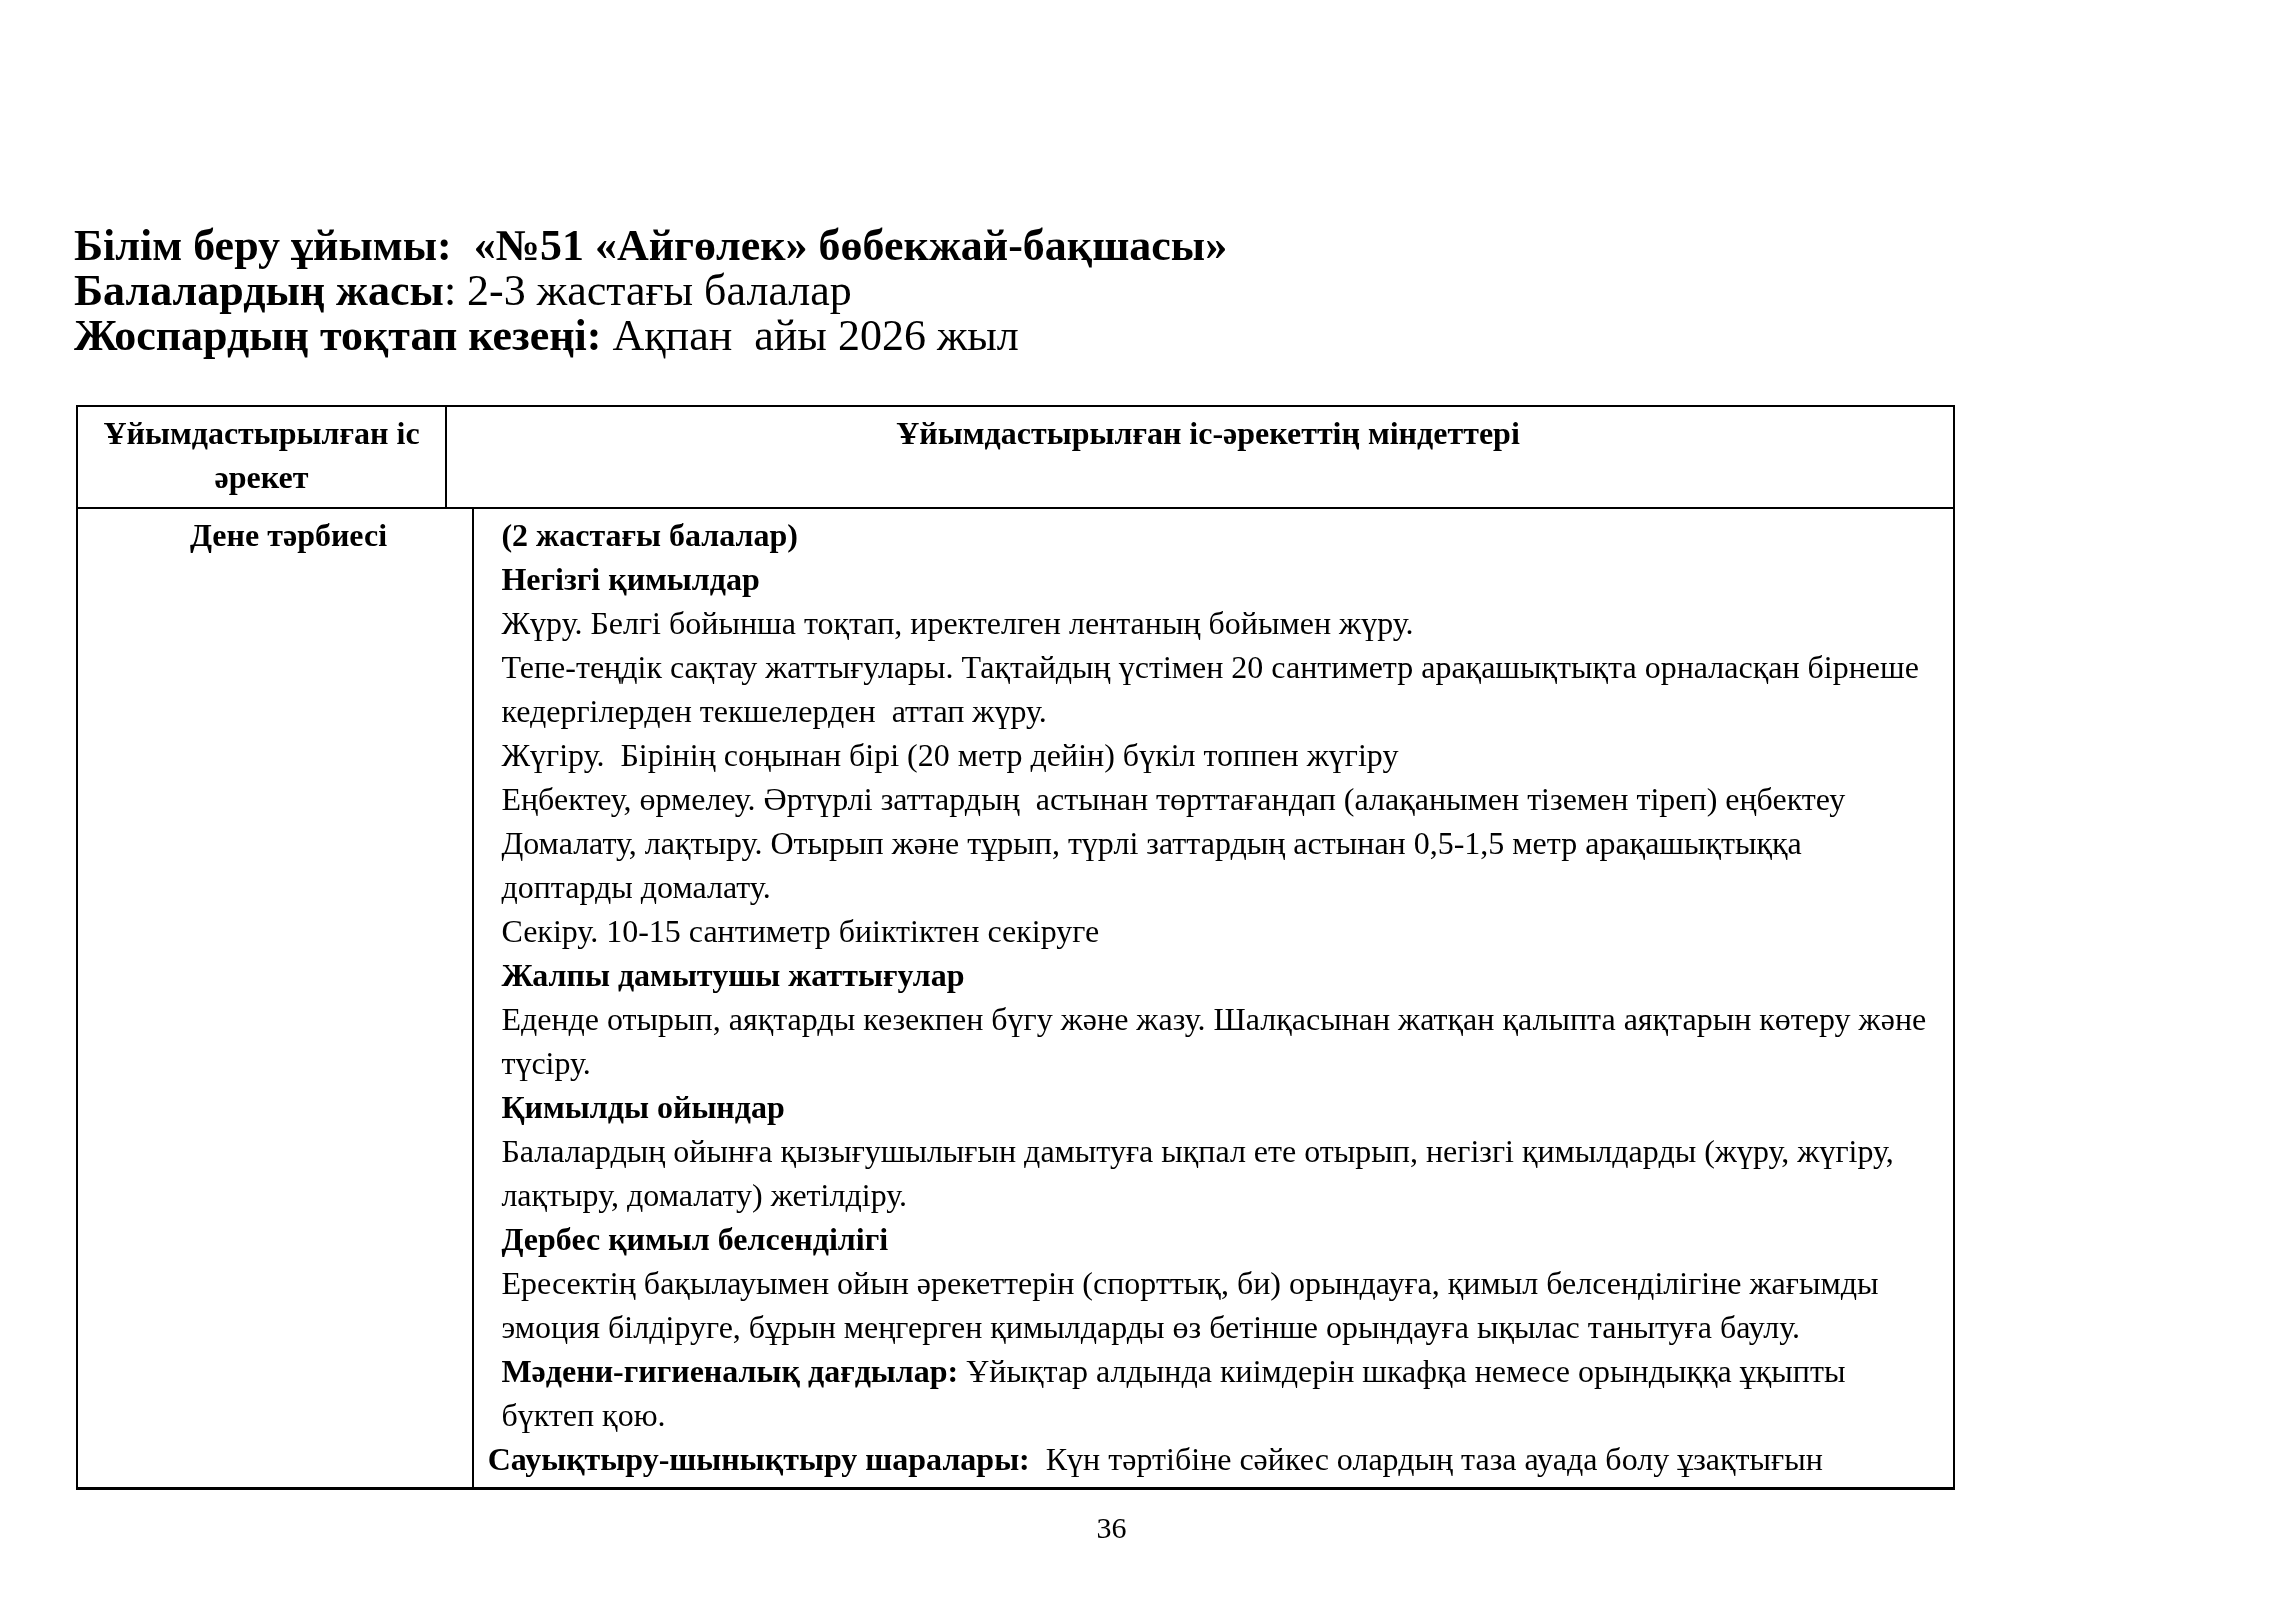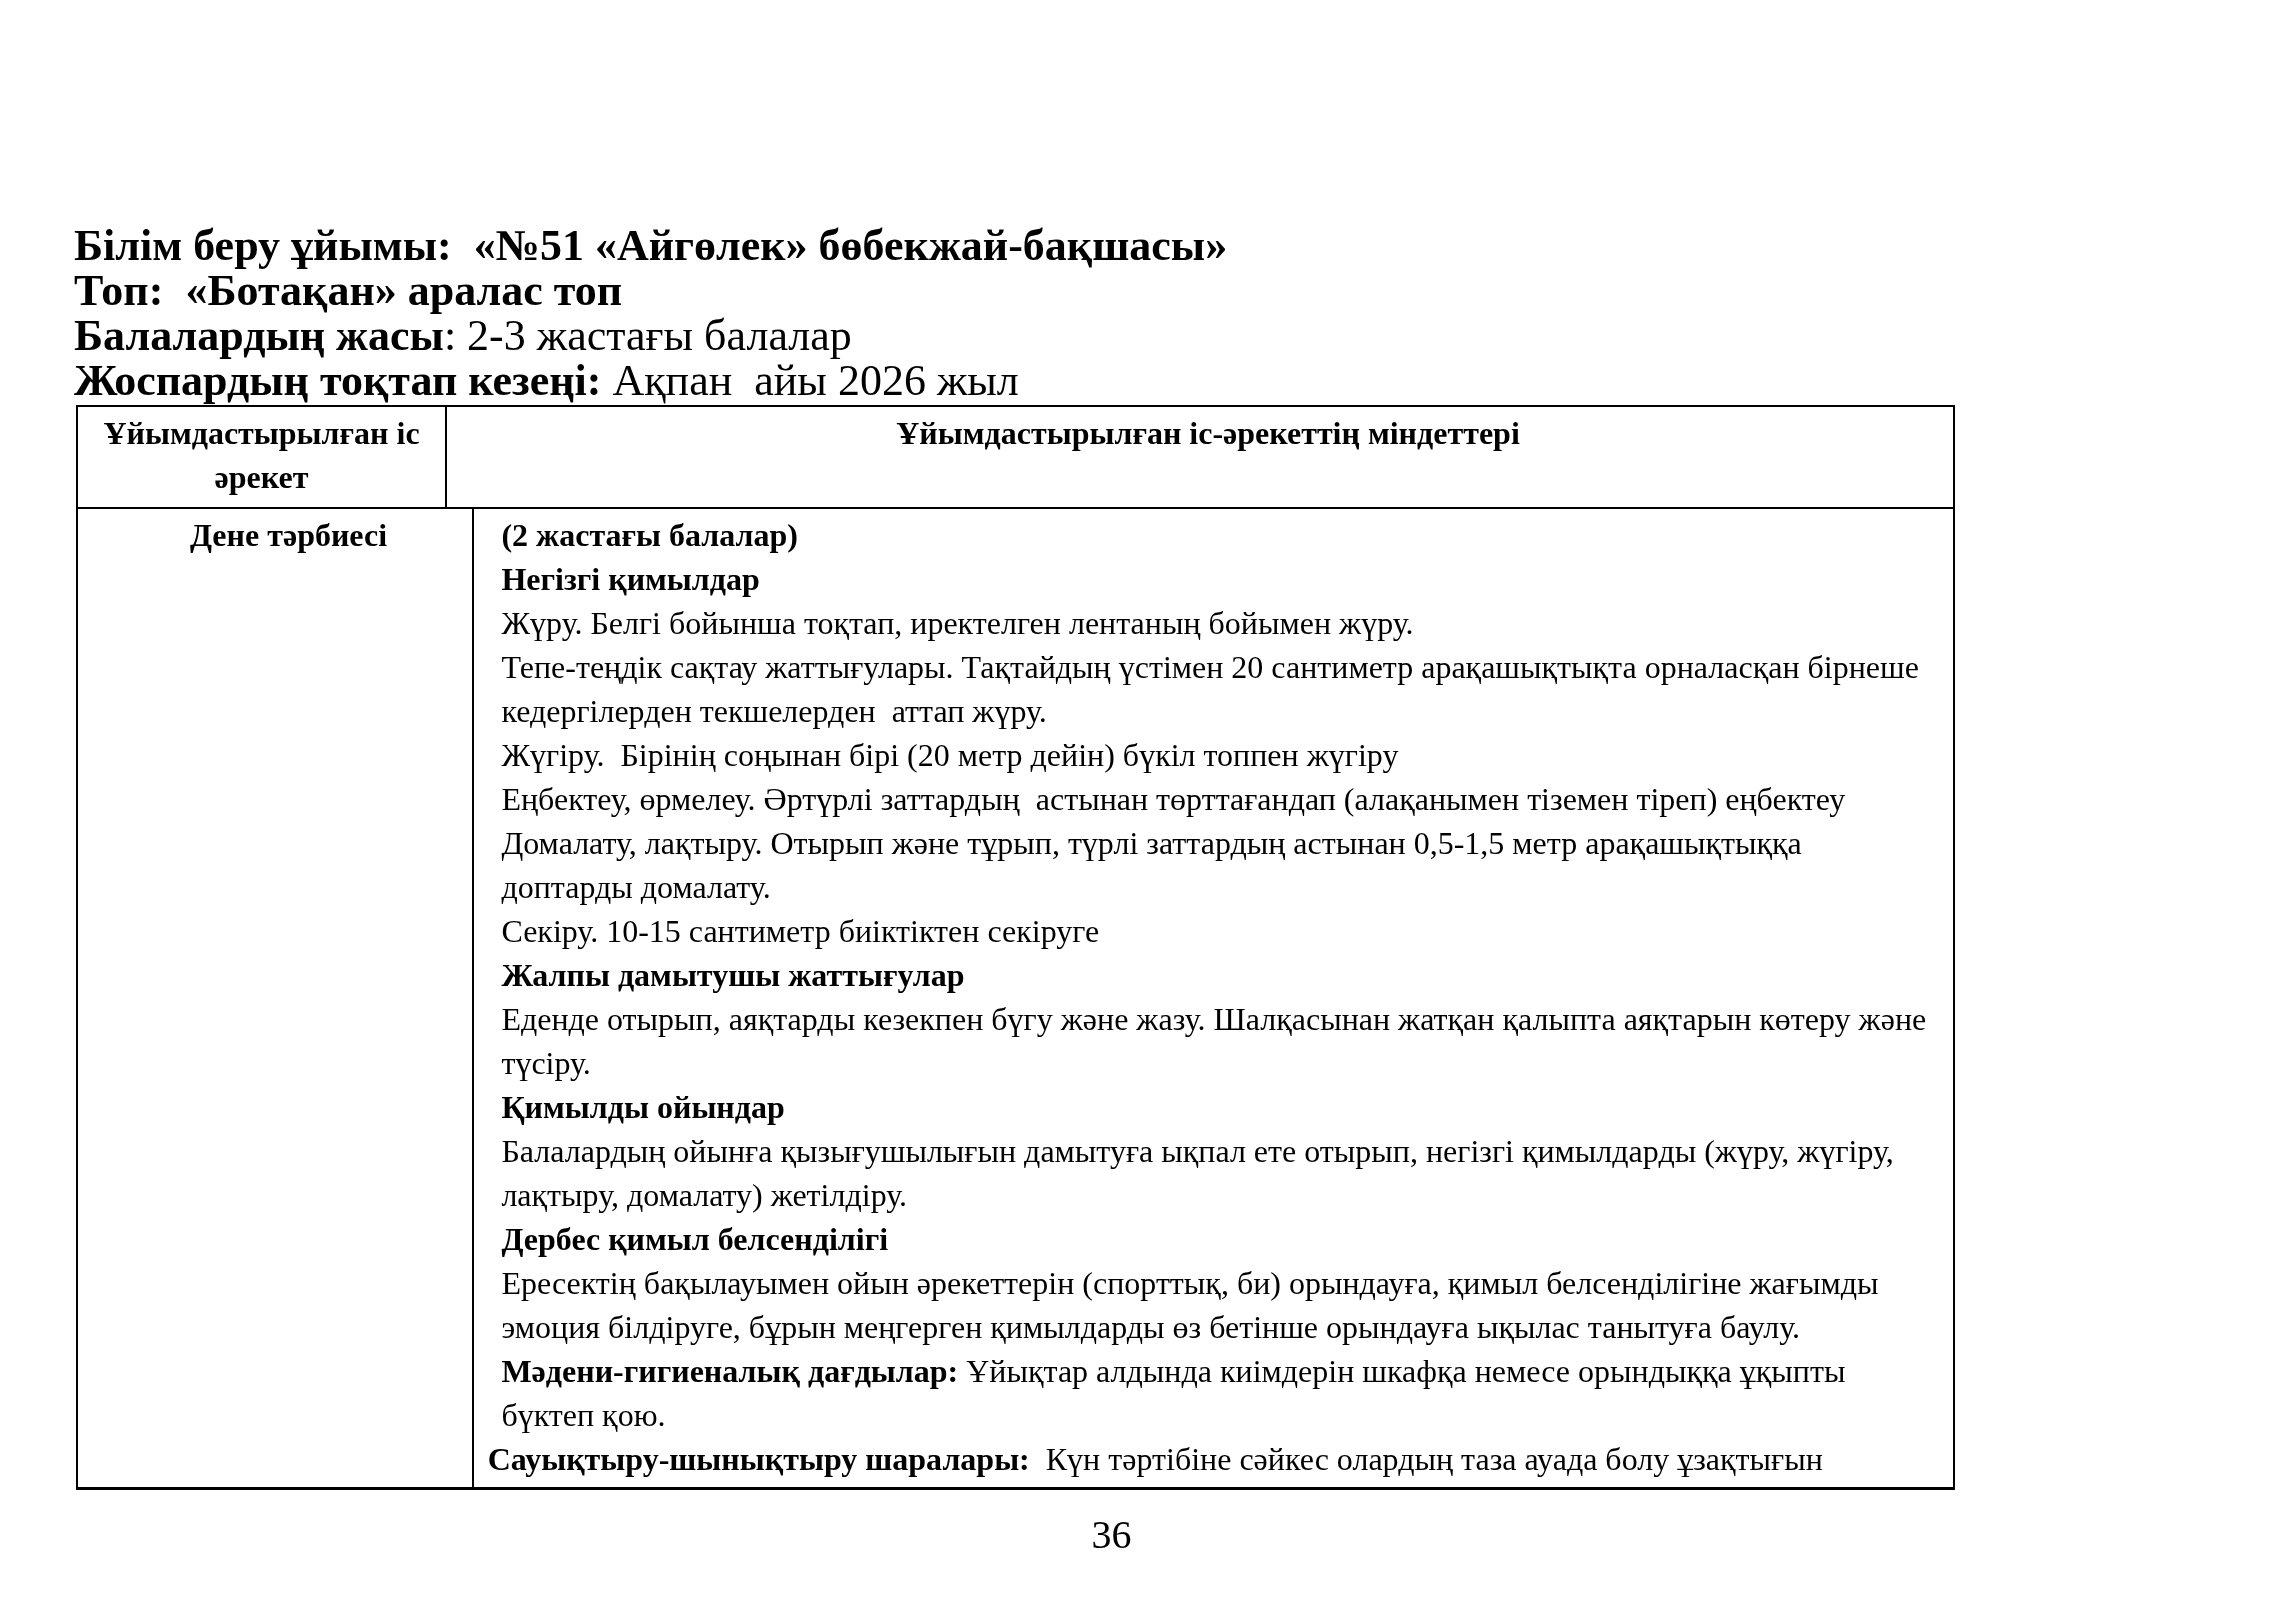--- a/index.html
+++ b/index.html
@@ -63,29 +63,29 @@
   .para b { font-weight: bold; }
   .para.outdent { margin-left: -13.7px; }
 
   
   .page-number {
     position: absolute;
     top: 1511px;
     left: 0;
     width: 2223px;
     text-align: center;
-    font-size: 40px;
+    font-size: 30px;
   }
 </style>
 </head>
 <body>
 
 <div class="page">
 
-  <div class="doc-header" id="doc-header"><div class="hline"><b>Білім беру ұйымы:  «№51 «Айгөлек» бөбекжай-бақшасы»</b></div><div class="hline"><b>Топ:  «Ботақан» аралас топ</b></div><div class="hline"><b>Балалардың жасы</b><span>: 2-3 жастағы балалар</span></div><div class="hline"><b>Жоспардың тоқтап кезеңі:</b><span> Ақпан  айы 2026 жыл</span></div></div>
+  <div class="doc-header" id="doc-header"><div class="hline"><b>Білім беру ұйымы:  «№51 «Айгөлек» бөбекжай-бақшасы»</b></div><div class="hline"><b>Балалардың жасы</b><span>: 2-3 жастағы балалар</span></div><div class="hline"><b>Жоспардың тоқтап кезеңі:</b><span> Ақпан  айы 2026 жыл</span></div></div>
 
   <div class="doc-table">
     <div class="trow head">
       <div class="cell c1">Ұйымдастырылған іс әрекет</div>
       <div class="cell c2">Ұйымдастырылған іс-әрекеттің міндеттері</div>
     </div>
     <div class="trow body">
       <div class="cell c1">Дене тәрбиесі</div>
       <div class="cell c2" id="objectives-cell"><div class="para"><b>(2 жастағы балалар)</b></div><div class="para"><b>Негізгі қимылдар</b></div><div class="para"><span>Жүру. Белгі бойынша тоқтап, иректелген лентаның бойымен жүру.</span></div><div class="para"><span>Тепе-теңдік сақтау жаттығулары. Тақтайдың үстімен 20 сантиметр арақашықтықта орналасқан бірнеше кедергілерден текшелерден  аттап жүру.</span></div><div class="para"><span>Жүгіру.  Бірінің соңынан бірі (20 метр дейін) бүкіл топпен жүгіру</span></div><div class="para"><span>Еңбектеу, өрмелеу. Әртүрлі заттардың  астынан төрттағандап (алақанымен тіземен тіреп) еңбектеу</span></div><div class="para"><span>Домалату, лақтыру. Отырып және тұрып, түрлі заттардың астынан 0,5-1,5 метр арақашықтыққа доптарды домалату.</span></div><div class="para"><span>Секіру. 10-15 сантиметр биіктіктен секіруге</span></div><div class="para"><b>Жалпы дамытушы жаттығулар</b></div><div class="para"><span>Еденде отырып, аяқтарды кезекпен бүгу және жазу. Шалқасынан жатқан қалыпта аяқтарын көтеру және түсіру.</span></div><div class="para"><b>Қимылды ойындар</b></div><div class="para"><span>Балалардың ойынға қызығушылығын дамытуға ықпал ете отырып, негізгі қимылдарды (жүру, жүгіру, лақтыру, домалату) жетілдіру.</span></div><div class="para"><b>Дербес қимыл белсенділігі</b></div><div class="para"><span>Ересектің бақылауымен ойын әрекеттерін (спорттық, би) орындауға, қимыл белсенділігіне жағымды эмоция білдіруге, бұрын меңгерген қимылдарды өз бетінше орындауға ықылас танытуға баулу.</span></div><div class="para"><b>Мәдени-гигиеналық дағдылар: </b><span>Ұйықтар алдында киімдерін шкафқа немесе орындыққа ұқыпты бүктеп қою.</span></div><div class="para outdent"><b>Сауықтыру-шынықтыру шаралары: </b><span> Күн тәртібіне сәйкес олардың таза ауада болу ұзақтығын</span></div></div>
     </div>

